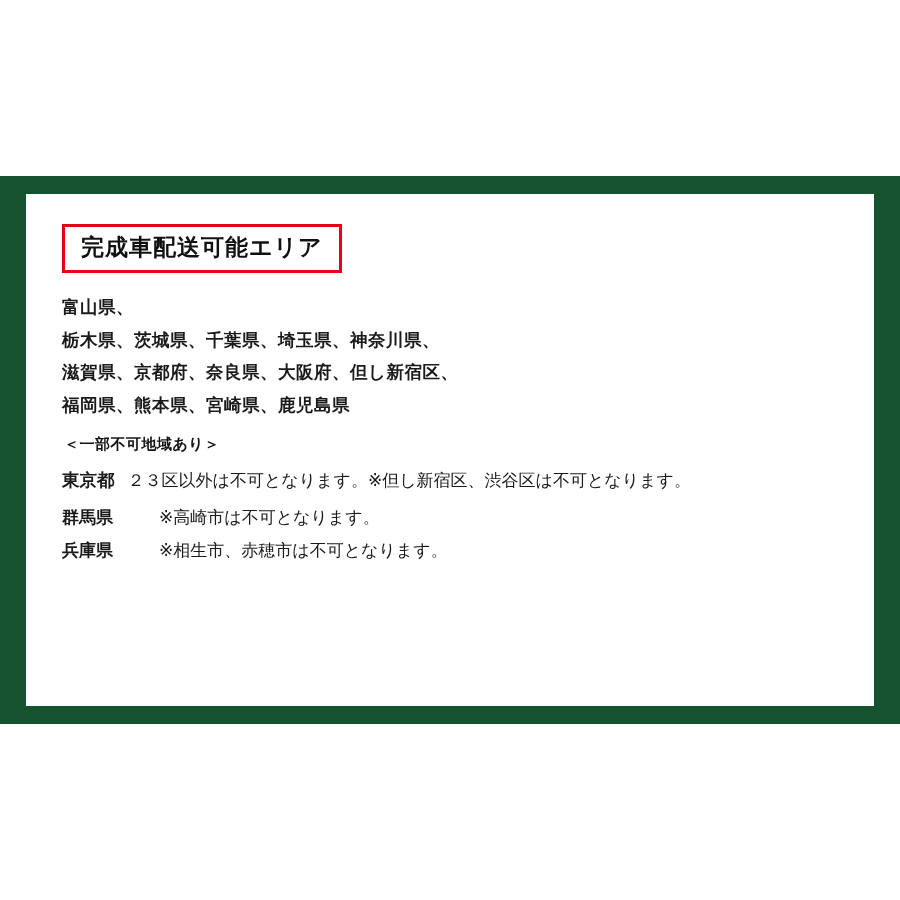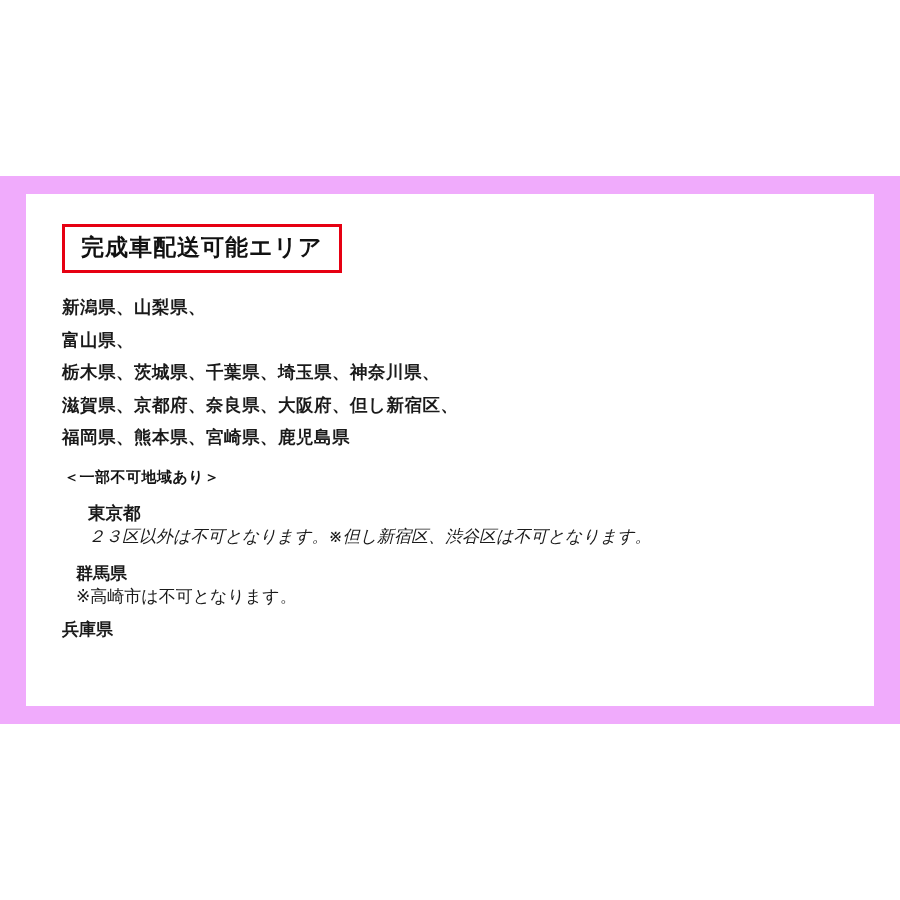--- a/index.html
+++ b/index.html
@@ -15,21 +15,21 @@
     position: relative;
     overflow: hidden;
   }
 
   .banner {
     position: absolute;
     left: 0;
     top: 176px;
     width: 900px;
     height: 548px;
-    background: #f0abfc;
+    background: #14532d;
     box-sizing: border-box;
     padding: 18px 26px;
   }
 
   .inner {
     width: 100%;
     height: 100%;
     background: #ffffff;
     box-sizing: border-box;
     padding: 30px 36px 20px 36px;
@@ -68,74 +68,72 @@
     font-weight: bold;
     letter-spacing: 0.5px;
     margin: 14px 0 14px 2px;
     color: #111111;
   }
 
   .note-row {
     display: flex;
     align-items: baseline;
     margin-bottom: 14px;
-    flex-direction: column;
   }
   .note-row .pref {
     font-size: 17px;
     font-weight: bold;
     white-space: nowrap;
     color: #1a1a1a;
   }
   .note-row .detail {
     font-size: 16.5px;
     font-weight: normal;
     color: #1a1a1a;
     white-space: nowrap;
   }
   .note-row.primary .pref { font-size: 17.5px; }
   .note-row.primary .detail {
     font-size: 17px;
-    margin-left: 26px;
-    font-style: italic;
+    margin-left: 13px;
   }
   .note-row.secondary .detail {
     margin-left: 14px;
     font-size: 17px;
   }
-  .note-row.secondary { margin-bottom: 10px; }
+  .note-row.secondary { margin-bottom: 10px; gap: 32px; }
 </style>
 </head>
 <body>
 
 <div class="banner">
   <div class="inner">
 
     <div class="title-box">
       <span class="title-text">完成車配送可能エリア</span>
     </div>
 
     <ul class="area-list">
-      <li>新潟県、山梨県、</li>
       <li>富山県、</li>
       <li>栃木県、茨城県、千葉県、埼玉県、神奈川県、</li>
       <li>滋賀県、京都府、奈良県、大阪府、但し新宿区、</li>
       <li>福岡県、熊本県、宮崎県、鹿児島県</li>
     </ul>
 
     <div class="partial-heading">＜一部不可地域あり＞</div>
 
     <div class="note-row primary">
       <span class="pref">東京都</span>
       <span class="detail">２３区以外は不可となります。※但し新宿区、渋谷区は不可となります。</span>
     </div>
 
     <div class="note-row secondary">
       <span class="pref">群馬県</span>
       <span class="detail">※高崎市は不可となります。</span>
     </div>
 
     <div class="note-row secondary">
       <span class="pref">兵庫県</span>
+      <span class="detail">※相生市、赤穂市は不可となります。</span>
     </div>
 
   </div>
 </div>
 
 </body></html>

